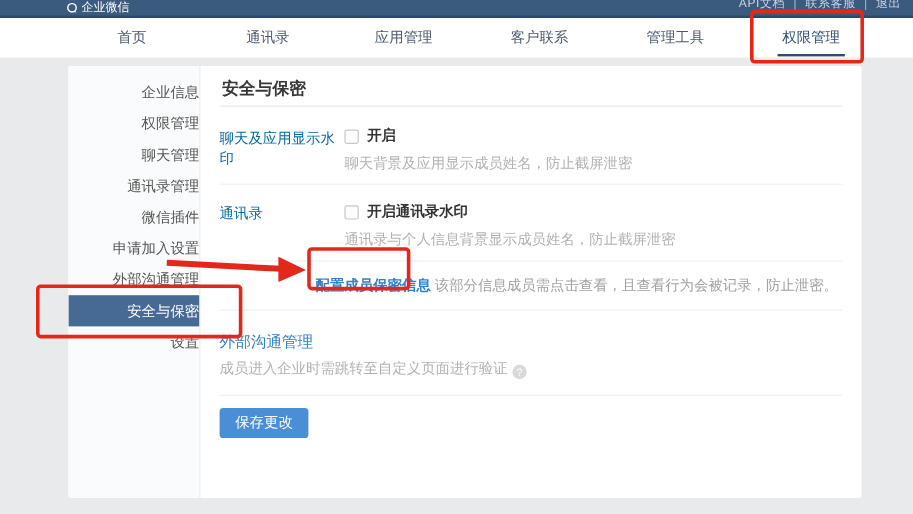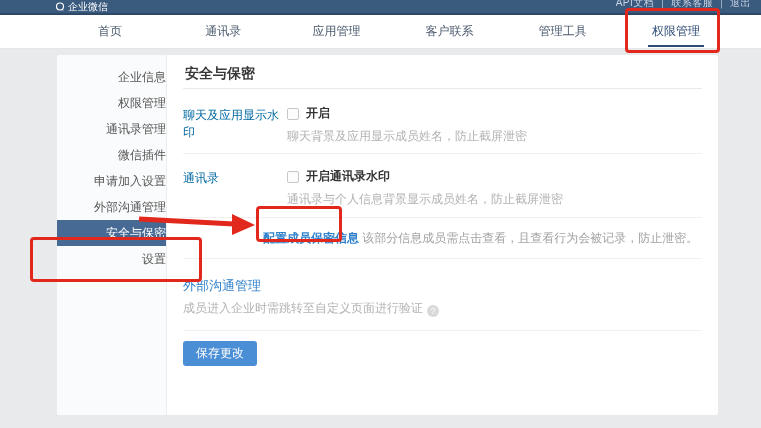--- a/index.html
+++ b/index.html
@@ -131,20 +131,21 @@
     <div class="tab active">
       <span>权限管理</span><span class="tab-underline"></span>
     </div>
   </div>
 </div>
 
 <div class="panel">
   <div class="side">
     <div class="side-item">企业信息</div>
     <div class="side-item">权限管理</div>
+    <div class="side-item">聊天管理</div>
     <div class="side-item">通讯录管理</div>
     <div class="side-item">微信插件</div>
     <div class="side-item">申请加入设置</div>
     <div class="side-item">外部沟通管理</div>
     <div class="side-item selected">安全与保密</div>
     <div class="side-item">设置</div>
   </div>
 
   <div class="content">
     <div class="page-title">安全与保密</div>

